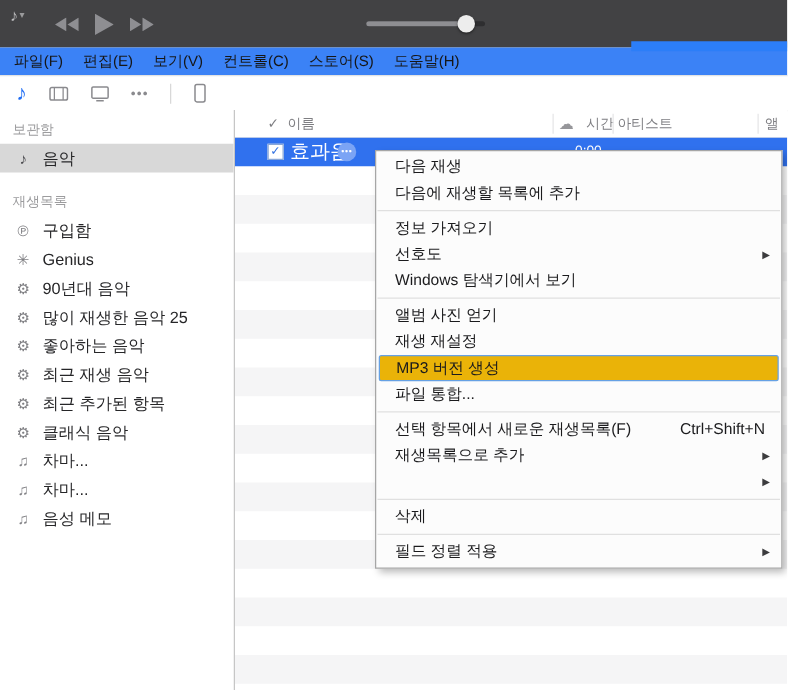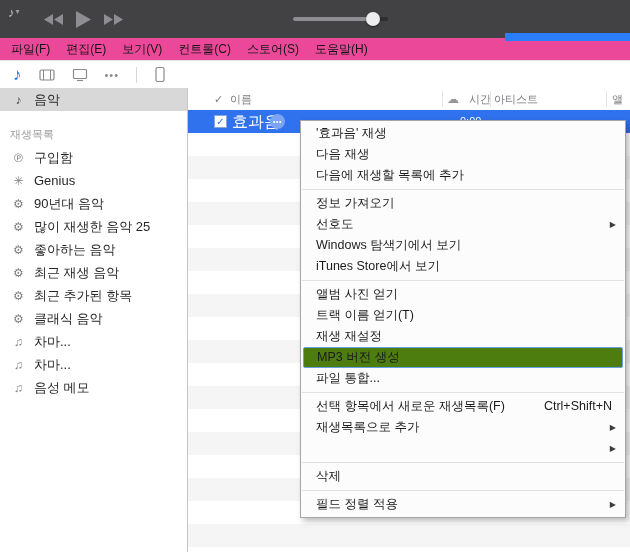--- a/index.html
+++ b/index.html
@@ -12,21 +12,21 @@
   .device-menu .caret{font-size:8px;vertical-align:3px;color:#9a9a9c;margin-left:1px;}
   .transport{position:absolute;left:44px;top:0;height:38px;display:flex;align-items:center;gap:13px;}
   .transport span{display:flex;align-items:center;}
   .volume{position:absolute;left:293px;top:17px;width:95px;height:4px;background:#2e2e30;border-radius:2px;}
   .volume-fill{height:4px;width:82%;background:#8e8e92;border-radius:2px;}
   .volume-thumb{position:absolute;left:73px;top:-5px;width:14px;height:14px;border-radius:50%;
                 background:#ededed;box-shadow:0 1px 2px rgba(0,0,0,.5);}
   .accent-strip{position:absolute;left:505px;top:33px;right:0;height:8px;background:#2c7ef8;z-index:3;}
 
   
-  .menubar{position:absolute;top:38px;left:0;right:0;height:22px;background:#ec4899;
+  .menubar{position:absolute;top:38px;left:0;right:0;height:22px;background:#3b82f6;
            border-bottom:1px solid #e3e3e3;display:flex;align-items:center;padding-left:3px;
            font-size:12px;color:#161616;}
   .menubar-item{padding:0 8px;line-height:22px;cursor:default;}
 
   
   .mediabar{position:absolute;top:61px;left:0;right:0;height:27px;background:#fff;
             border-bottom:1px solid #c6c6c6;display:flex;align-items:center;}
   .mtab{margin-left:17px;display:flex;align-items:center;cursor:default;}
   .mtab.first{margin-left:13px;}
   .music-glyph{color:#1f6df4;font-size:17px;font-weight:bold;}
@@ -68,21 +68,21 @@
   .dots-btn{position:absolute;left:82px;top:4px;width:15px;height:15px;border-radius:50%;
             background:#7ba4f5;color:#fff;font-size:7px;line-height:15px;text-align:center;
             letter-spacing:.5px;cursor:default;}
   .song-time{position:absolute;left:272px;line-height:23px;font-size:11px;}
 
   
   .cmenu{position:absolute;left:300px;top:120px;width:326px;box-sizing:border-box;background:#fcfcfc;
          border:1px solid #a6a6a6;box-shadow:3px 3px 6px rgba(0,0,0,.28);padding:2px 0;z-index:20;}
   .cm-item{box-sizing:border-box;height:21px;line-height:21px;padding:0 26px 0 15px;font-size:12.5px;
            color:#1b1b1d;position:relative;white-space:nowrap;cursor:default;}
-  .cm-item.highlighted{background:#4d7c0f;border:1px solid #66a1e4;border-radius:2px;margin:0 2px;
+  .cm-item.highlighted{background:#eab308;border:1px solid #66a1e4;border-radius:2px;margin:0 2px;
                        line-height:19px;padding-left:13px;}
   .cm-shortcut{position:absolute;right:13px;}
   .cm-arrow{position:absolute;right:9px;top:0;font-size:8px;color:#3c3c3e;}
   .cm-sep{height:1px;background:#e0e0e0;margin:3px 1px;}
 </style>
 </head>
 <body>
 
 <div class="window">
 
@@ -147,20 +147,21 @@
     </div>
     <div class="mediadivider"></div>
     <div class="mtab">
       <svg width="12" height="17">
         <rect x="2" y="1.5" width="8" height="14" rx="1.5" fill="none" stroke="#8a8a8e" stroke-width="1.2"></rect>
       </svg>
     </div>
   </div>
 
   <div class="sidebar">
+      <div class="sb-header">보관함</div>
       <div class="sb-item selected">
         <span class="sb-icon">♪</span>
         <span class="sb-label">음악</span>
       </div>
       <div class="sb-header second">재생목록</div>
       <div class="sb-item">
         <span class="sb-icon">℗</span>
         <span class="sb-label">구입함</span>
       </div>
       <div class="sb-item">
@@ -240,31 +241,28 @@
         <div class="row shaded"></div>
         <div class="row"></div>
         <div class="row shaded"></div>
         <div class="row"></div>
         <div class="row shaded"></div>
         <div class="row"></div>
       </div>
   </div>
 
   <div class="cmenu">
-      <div class="cm-item"><span class="cm-label">'효과음' 재생</span></div>
       <div class="cm-item"><span class="cm-label">다음 재생</span></div>
       <div class="cm-item"><span class="cm-label">다음에 재생할 목록에 추가</span></div>
       <div class="cm-sep"></div>
       <div class="cm-item"><span class="cm-label">정보 가져오기</span></div>
       <div class="cm-item"><span class="cm-label">선호도</span><span class="cm-arrow">▶</span></div>
       <div class="cm-item"><span class="cm-label">Windows 탐색기에서 보기</span></div>
-      <div class="cm-item"><span class="cm-label">iTunes Store에서 보기</span></div>
       <div class="cm-sep"></div>
       <div class="cm-item"><span class="cm-label">앨범 사진 얻기</span></div>
-      <div class="cm-item"><span class="cm-label">트랙 이름 얻기(T)</span></div>
       <div class="cm-item"><span class="cm-label">재생 재설정</span></div>
       <div class="cm-item highlighted"><span class="cm-label">MP3 버전 생성</span></div>
       <div class="cm-item"><span class="cm-label">파일 통합...</span></div>
       <div class="cm-sep"></div>
       <div class="cm-item"><span class="cm-label">선택 항목에서 새로운 재생목록(F)</span><span class="cm-shortcut">Ctrl+Shift+N</span></div>
       <div class="cm-item"><span class="cm-label">재생목록으로 추가</span><span class="cm-arrow">▶</span></div>
       <div class="cm-item"><span class="cm-arrow">▶</span></div>
       <div class="cm-sep"></div>
       <div class="cm-item"><span class="cm-label">삭제</span></div>
       <div class="cm-sep"></div>

